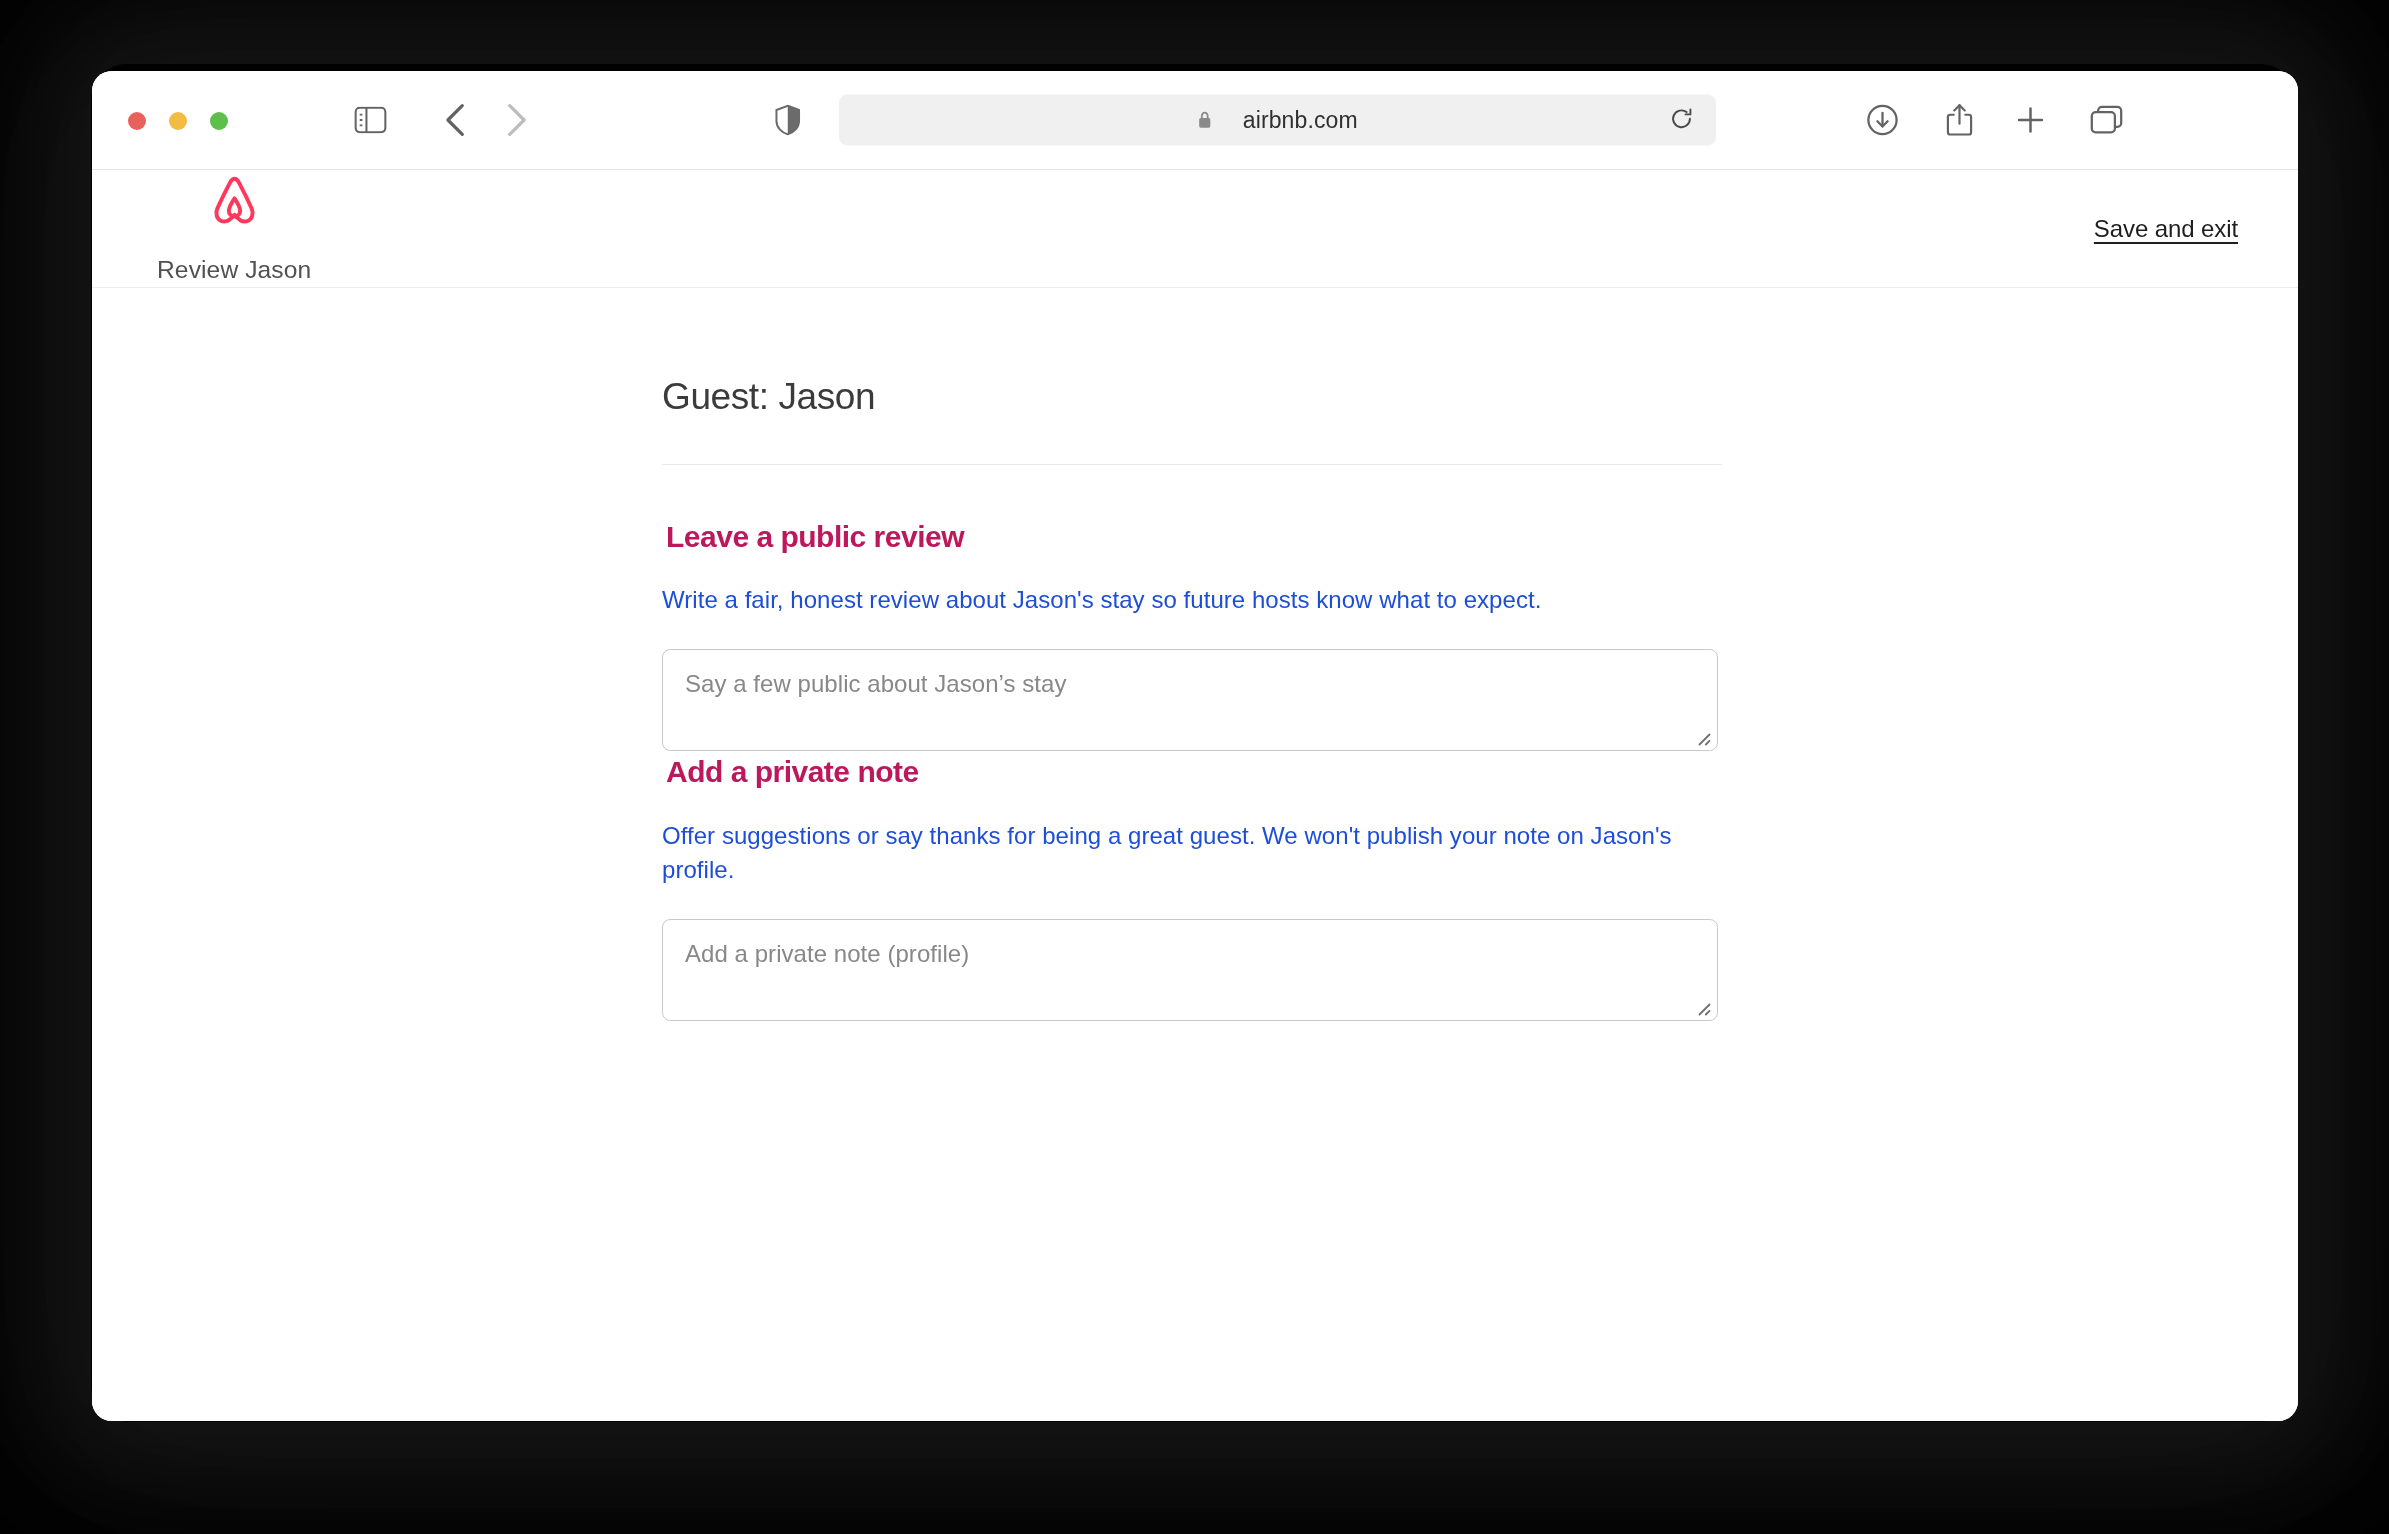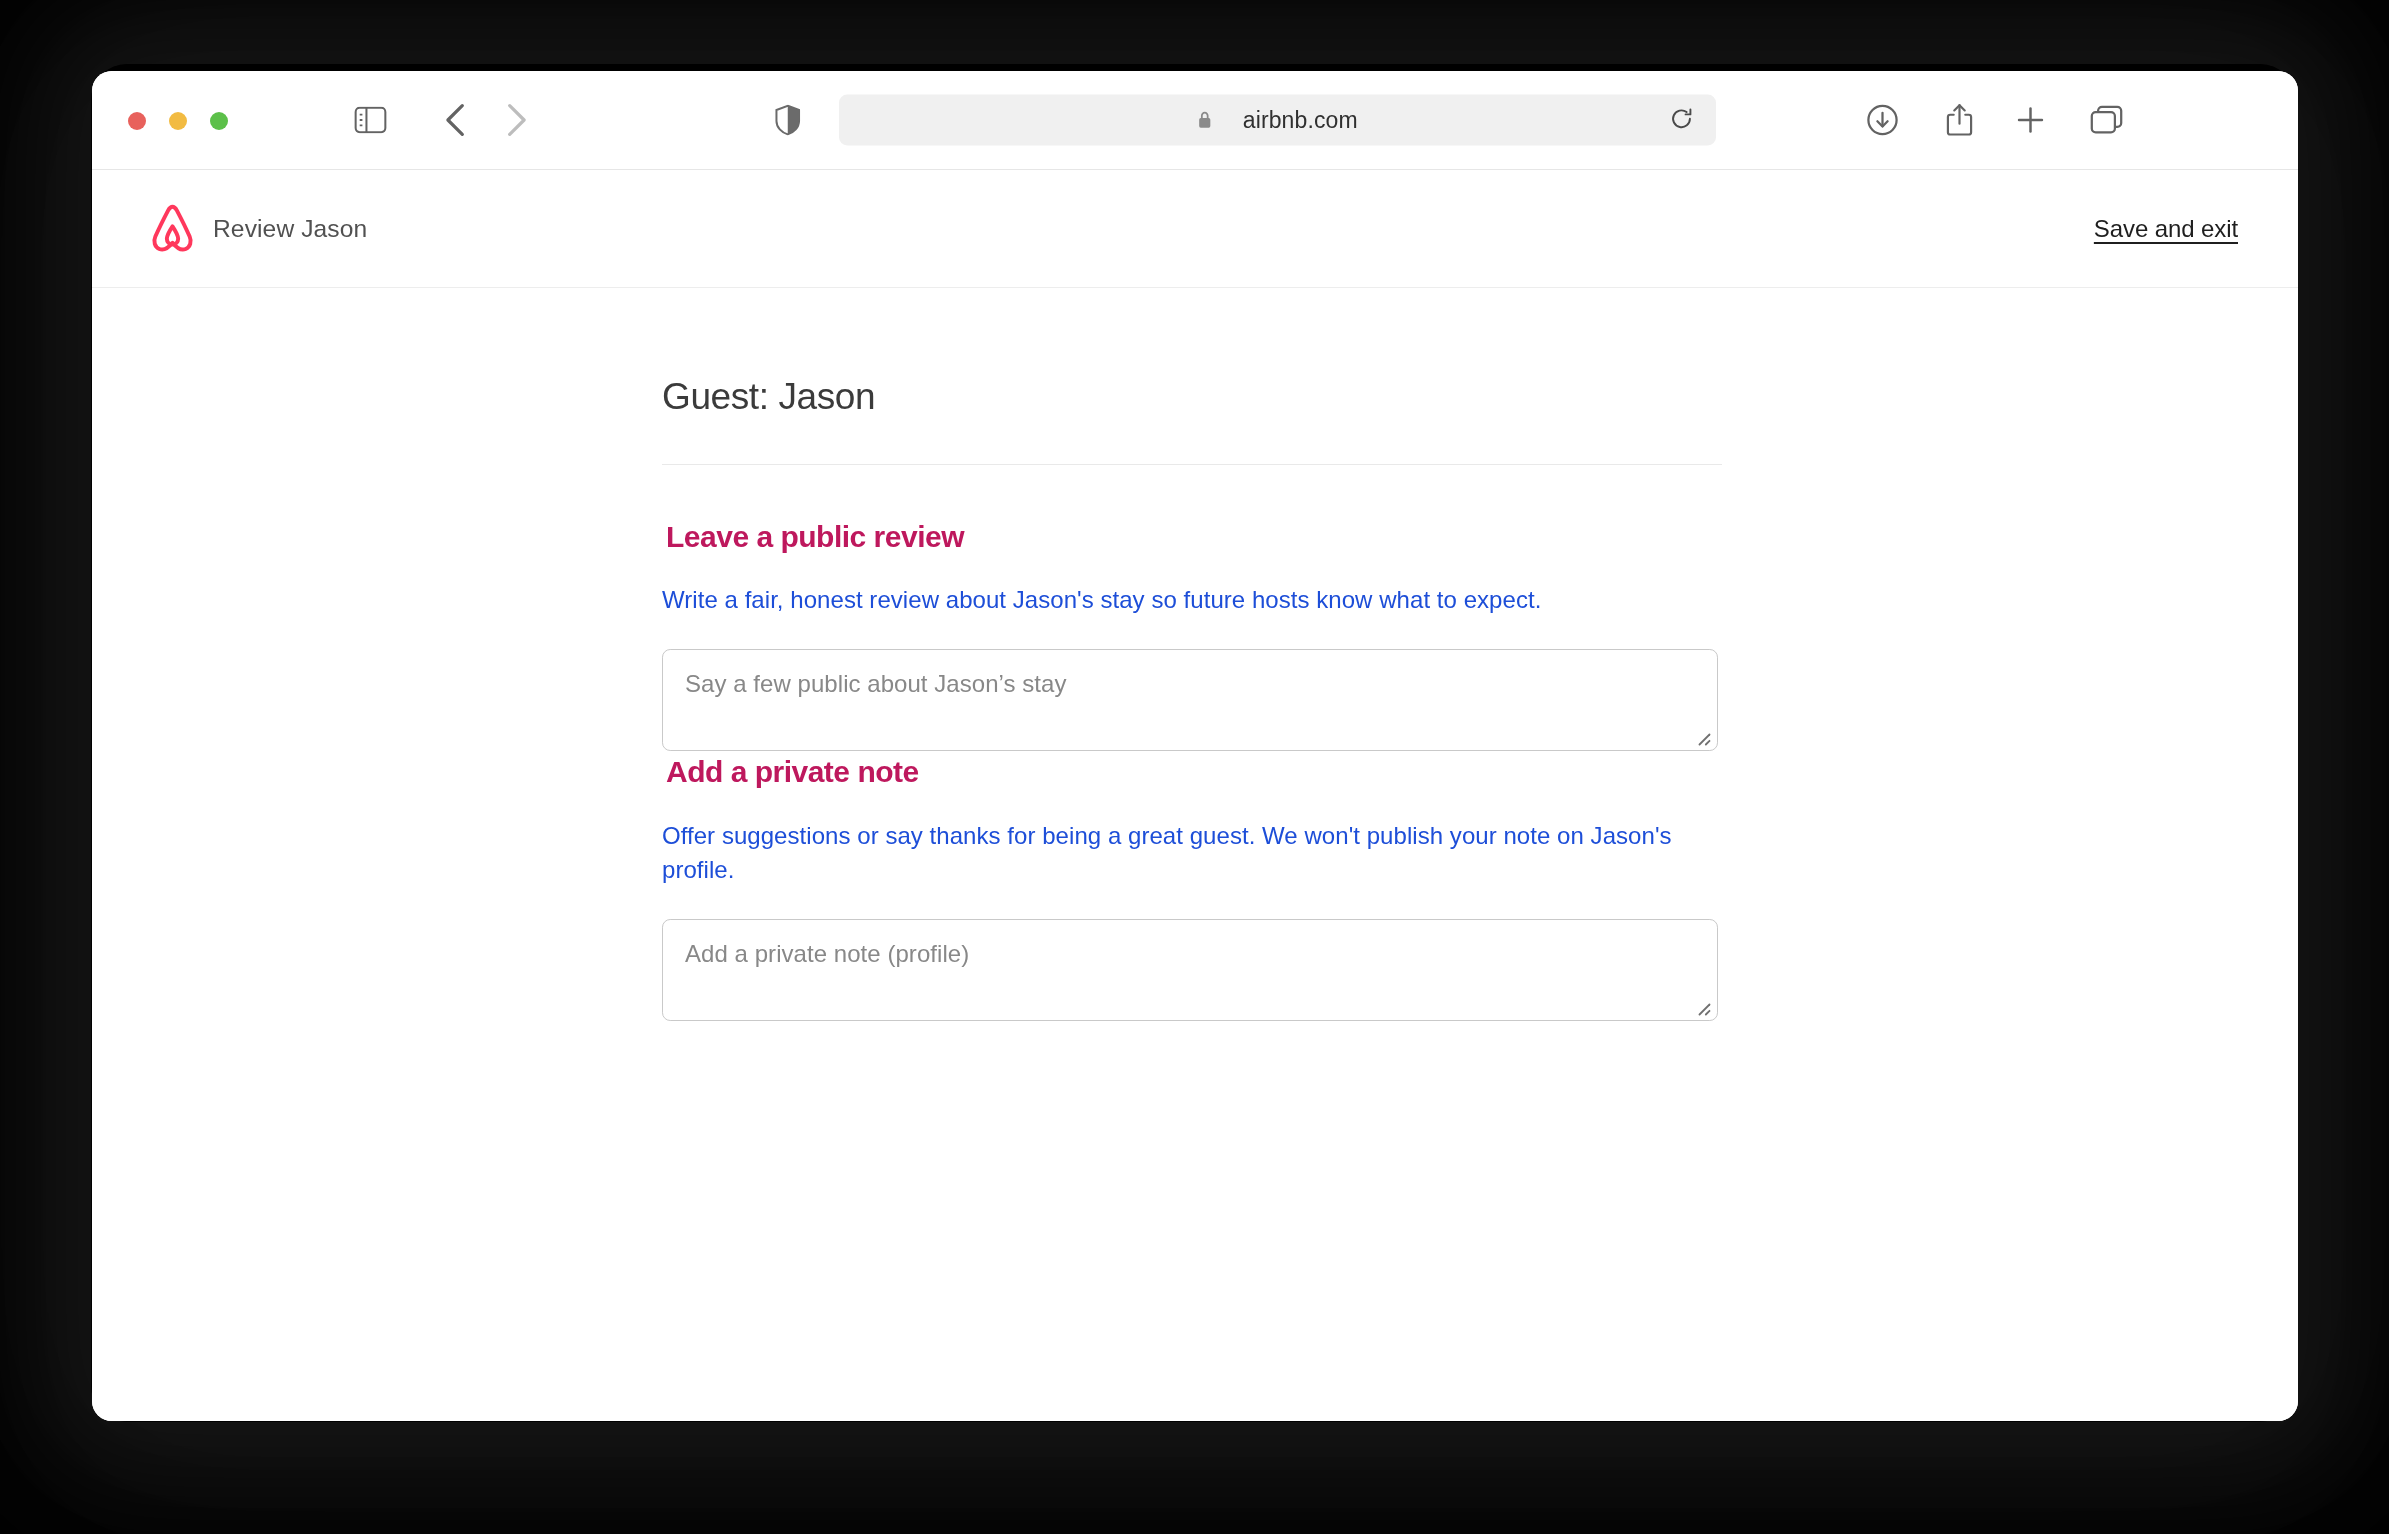--- a/index.html
+++ b/index.html
@@ -124,26 +124,27 @@
 
   
   .site-header {
     position: relative;
     height: 117px;
     background: #ffffff;
     border-bottom: 0.9px solid #ededed;
   }
   .brand {
     position: absolute;
-    left: 56px;
+    left: 65px;
     top: 50%;
     transform: translateY(-50%);
     display: flex;
     align-items: center;
-    gap: 16px;
+    gap: 28px;
+    flex-direction: column;
   }
   .logo { display: flex; }
   .brand-title {
     font-size: 24.6px;
     color: #515151;
     letter-spacing: 0.1px;
   }
   .save-exit {
     position: absolute;
     right: 60px;

